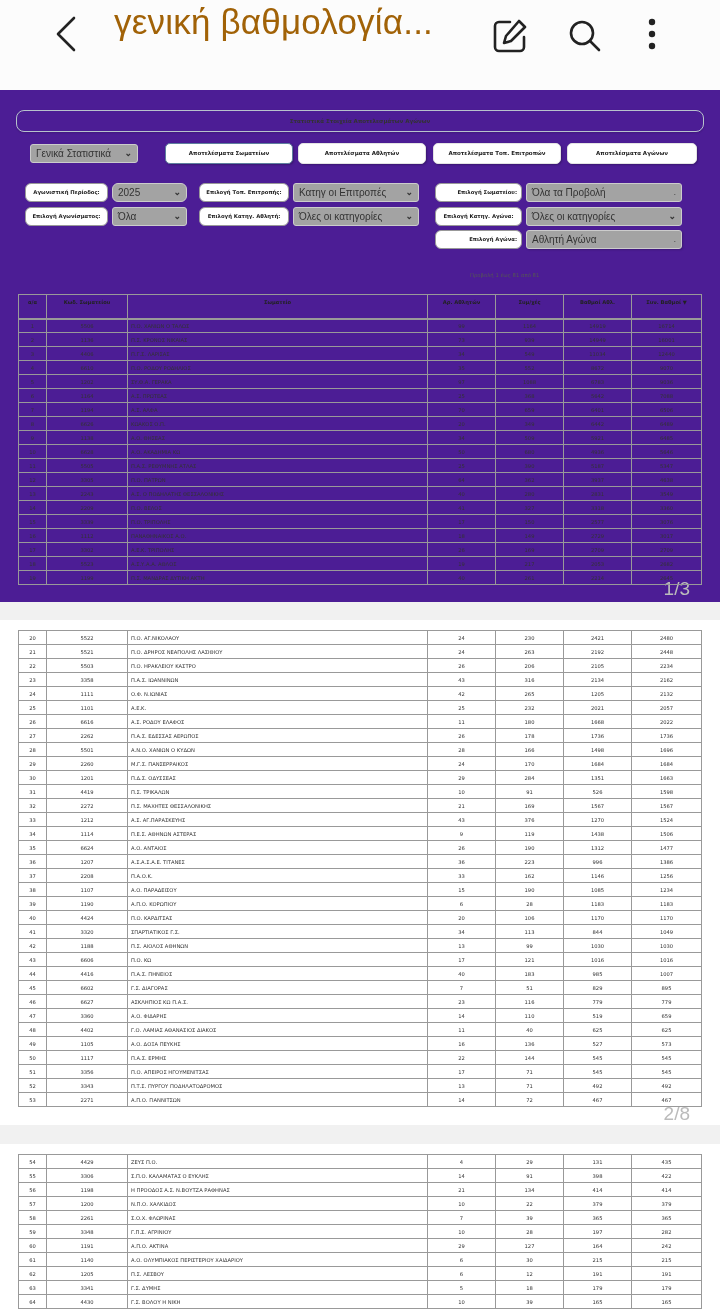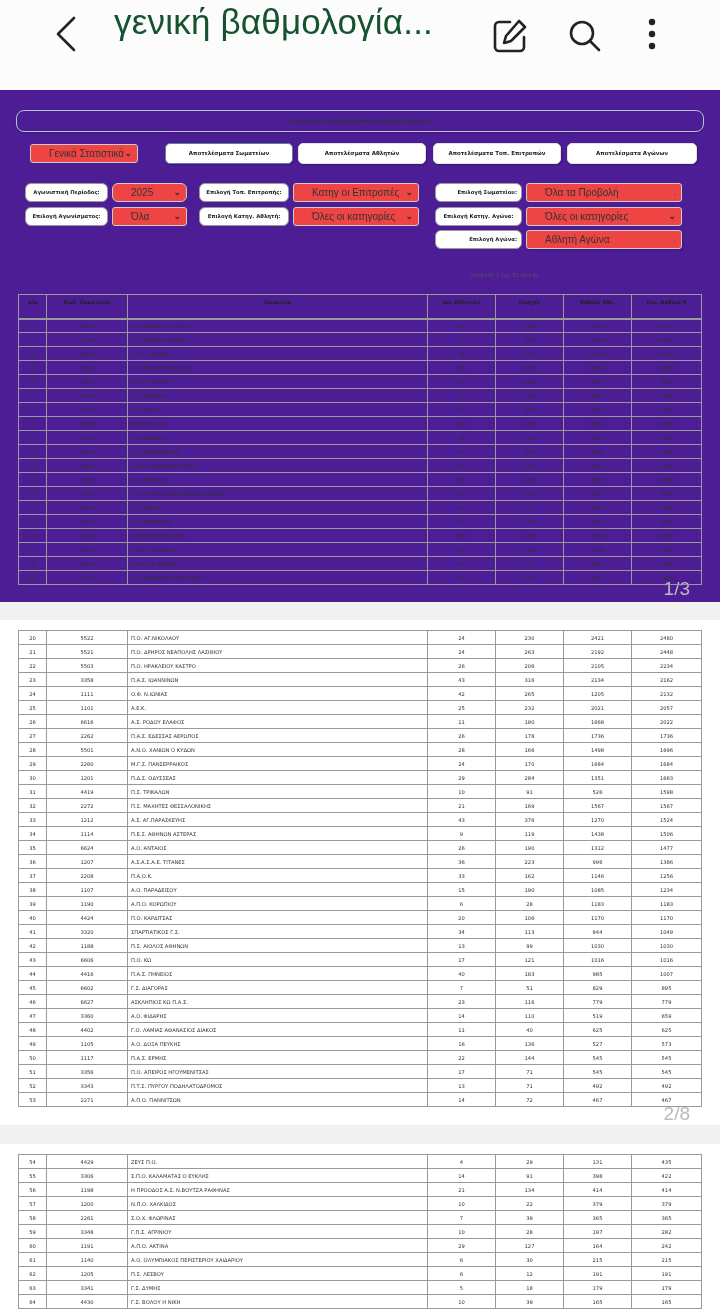--- a/index.html
+++ b/index.html
@@ -1,31 +1,31 @@
 <!DOCTYPE html>
 <html><head>
 <meta charset="utf-8">
 <style>
   * { box-sizing: border-box; margin: 0; padding: 0; }
   html, body { width: 720px; height: 1314px; overflow: hidden; background: #ffffff; font-family: "DejaVu Sans", sans-serif; color: #222; }
   .appbar { position: absolute; left: 0; top: 0; width: 720px; height: 90px; background: #fcfcfc; }
   .back { position: absolute; left: 52px; top: 14px; width: 30px; height: 40px; }
-  .title { position: absolute; left: 114px; top: 2px; font-size: 35px; font-weight: 500; color: #14532d; white-space: nowrap; letter-spacing: 0.2px; font-family: "Liberation Sans", sans-serif; }
+  .title { position: absolute; left: 114px; top: 2px; font-size: 35px; font-weight: 500; color: #a16207; white-space: nowrap; letter-spacing: 0.2px; font-family: "Liberation Sans", sans-serif; }
   .subtitle { position: absolute; left: 114px; top: 46px; font-size: 21px; color: #333; white-space: nowrap; font-family: "Liberation Sans", sans-serif; }
   .ico { position: absolute; top: 16px; width: 40px; height: 40px; }
   .ico-edit { left: 490px; }
   .ico-search { left: 565px; }
   .ico-more { left: 632px; }
 
   .page { position: absolute; left: 0; width: 720px; background: #4c1d95; }
   .gap { position: absolute; left: 0; width: 720px; background: #f1f1f1; }
   .pagenum { position: absolute; right: 30px; font-size: 19px; color: #bbb; font-family: "Liberation Sans", sans-serif; }
 
   .banner { position: absolute; left: 16px; top: 110px; width: 688px; height: 22px; border: 1px solid #b7c2cc; border-radius: 8px; box-shadow: 0 1px 2px rgba(0,0,0,0.15); font-size: 5.5px; font-weight: bold; color: #333; text-align: center; line-height: 20px; }
-  .sel { position: absolute; height: 19px; border: 1px solid #ccc; border-radius: 3px; background: #ef4444; font-size: 10px; color: #333; padding-left: 18px; line-height: 17px; font-family: "Liberation Sans", sans-serif; }
+  .sel { position: absolute; height: 19px; border: 1px solid #ccc; border-radius: 3px; background: #a3a3a3; font-size: 10px; color: #333; padding-left: 5px; line-height: 17px; font-family: "Liberation Sans", sans-serif; }
   .sel .chev { position: absolute; right: 5px; top: 0; font-size: 9px; font-weight: bold; color: #333; }
   .tabbtn { position: absolute; top: 143px; height: 21px; border-radius: 5px; background: #fff; box-shadow: 1px 1px 2px rgba(0,0,0,0.25); border: 1px solid #e3e3e3; font-size: 5.5px; font-weight: bold; color: #222; text-align: center; line-height: 19px; }
   .tabbtn.active { border: 1.2px solid #5d7f9e; }
   .lbl { position: absolute; height: 19px; border: 1px solid #999; border-radius: 6px; background: #fff; font-size: 5.3px; font-weight: bold; color: #222; line-height: 17px; text-align: center; }
   .lbl.right { text-align: right; padding-right: 4px; }
   .info { position: absolute; left: 470px; top: 272px; font-size: 5.3px; color: #555; }
 
   table.grid { position: absolute; left: 18px; width: 683px; border-collapse: collapse; table-layout: fixed; font-family: "DejaVu Sans", sans-serif; }
   table.grid td, table.grid th { border: 1px solid #999; height: 14px; font-size: 5.2px; color: #333; text-align: center; padding: 0; overflow: hidden; white-space: nowrap; font-weight: normal; }
   table.grid th { font-weight: bold; color: #222; height: 24px; vertical-align: top; padding-top: 4px; border-bottom: 2px solid #999; }

